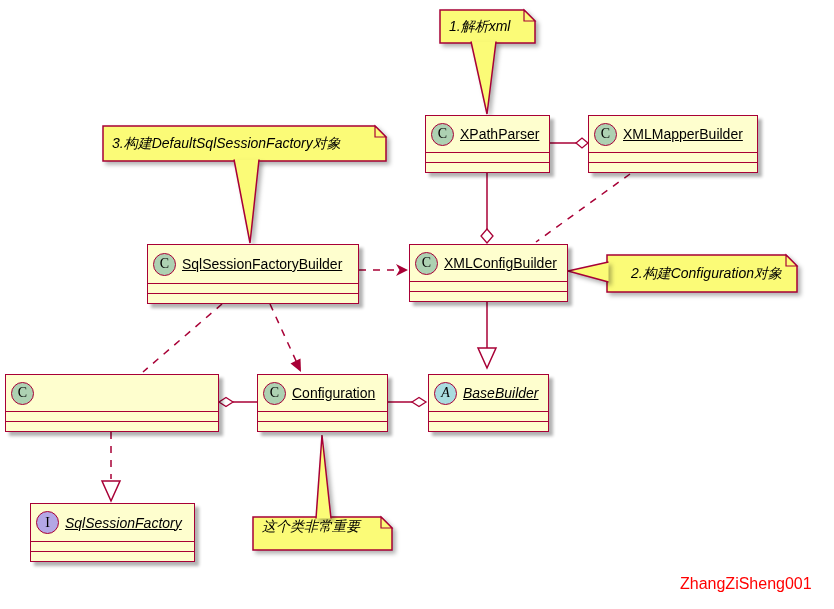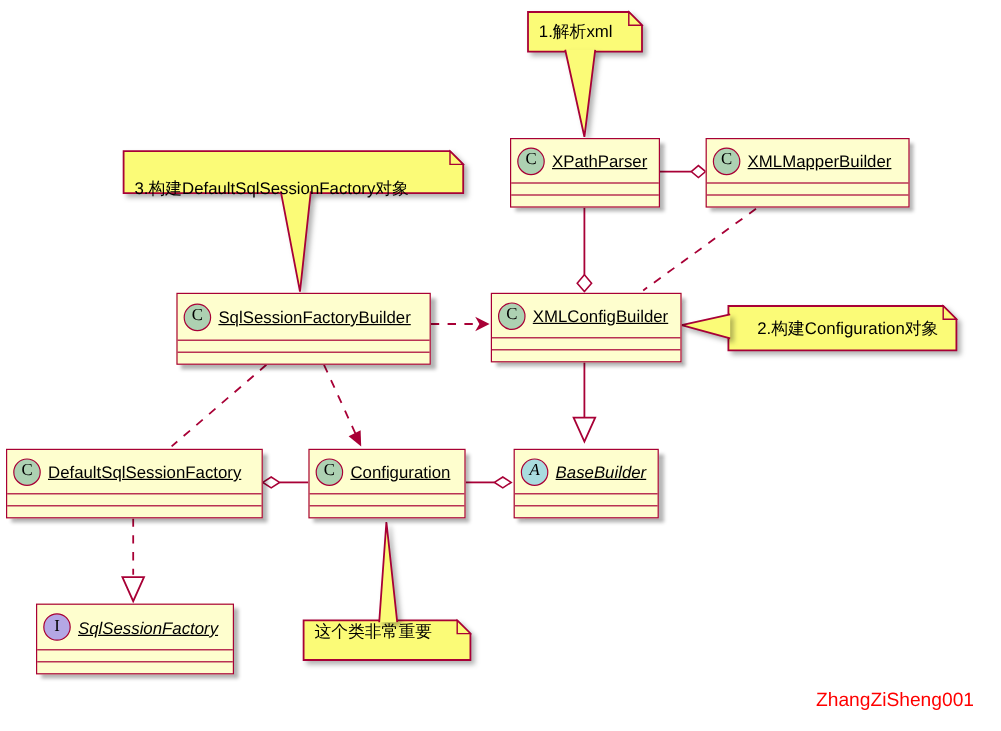--- a/index.html
+++ b/index.html
@@ -27,20 +27,21 @@
   .badge-c{background:#ADD1B2;}
   .badge-a{background:#A9DCDF;font-style:italic;}
   .badge-i{background:#B4A7E5;}
   .cls-name{font-size:14px;color:#000;text-decoration:underline;}
   .italic .cls-name{font-style:italic;}
   .cls-sec{height:9px;border-top:1.5px solid #A80036;}
   .note-text{
     position:absolute;z-index:3;display:flex;align-items:center;
     font-size:14px;color:#000;padding-left:9px;box-sizing:border-box;
     pointer-events:none;
+    font-style:italic;
   }
   .watermark{
     position:absolute;z-index:3;left:680px;top:575px;width:145px;
     color:#FF0000;font-size:16px;text-align:left;
   }
   .shadowed{filter:drop-shadow(3px 3px 2px rgba(0,0,0,0.30));}
 </style>
 </head>
 <body>
 
@@ -125,21 +126,20 @@
       <span class="badge badge-c">C</span>
       <span class="cls-name">XMLConfigBuilder</span>
     </div>
     <div class="cls-sec"></div>
     <div class="cls-sec"></div>
   </div>
 
   <div class="cls" style="left:5px;top:374px;width:214px;height:58px">
     <div class="cls-title">
       <span class="badge badge-c">C</span>
-      <span class="cls-name">DefaultSqlSessionFactory</span>
     </div>
     <div class="cls-sec"></div>
     <div class="cls-sec"></div>
   </div>
 
   <div class="cls" style="left:257px;top:374px;width:131px;height:58px">
     <div class="cls-title">
       <span class="badge badge-c">C</span>
       <span class="cls-name">Configuration</span>
     </div>
@@ -159,19 +159,19 @@
   <div class="cls italic" style="left:30px;top:503px;width:165px;height:59px">
     <div class="cls-title">
       <span class="badge badge-i">I</span>
       <span class="cls-name">SqlSessionFactory</span>
     </div>
     <div class="cls-sec"></div>
     <div class="cls-sec"></div>
   </div>
 
   <div class="note-text" style="left:440px;top:10px;width:95px;height:33px">1.解析xml</div>
-  <div class="note-text" style="left:103px;top:140px;width:255px;height:35px">3.构建DefaultSqlSessionFactory对象</div>
+  <div class="note-text" style="left:103px;top:126px;width:255px;height:35px">3.构建DefaultSqlSessionFactory对象</div>
   <div class="note-text" style="left:617px;top:255px;width:190px;height:37px;padding-left:14px">2.构建Configuration对象</div>
   <div class="note-text" style="left:253px;top:517px;width:139px;height:20px">这个类非常重要</div>
 
   <div class="watermark">ZhangZiSheng001</div>
 
 </div>
 
 </body></html>

